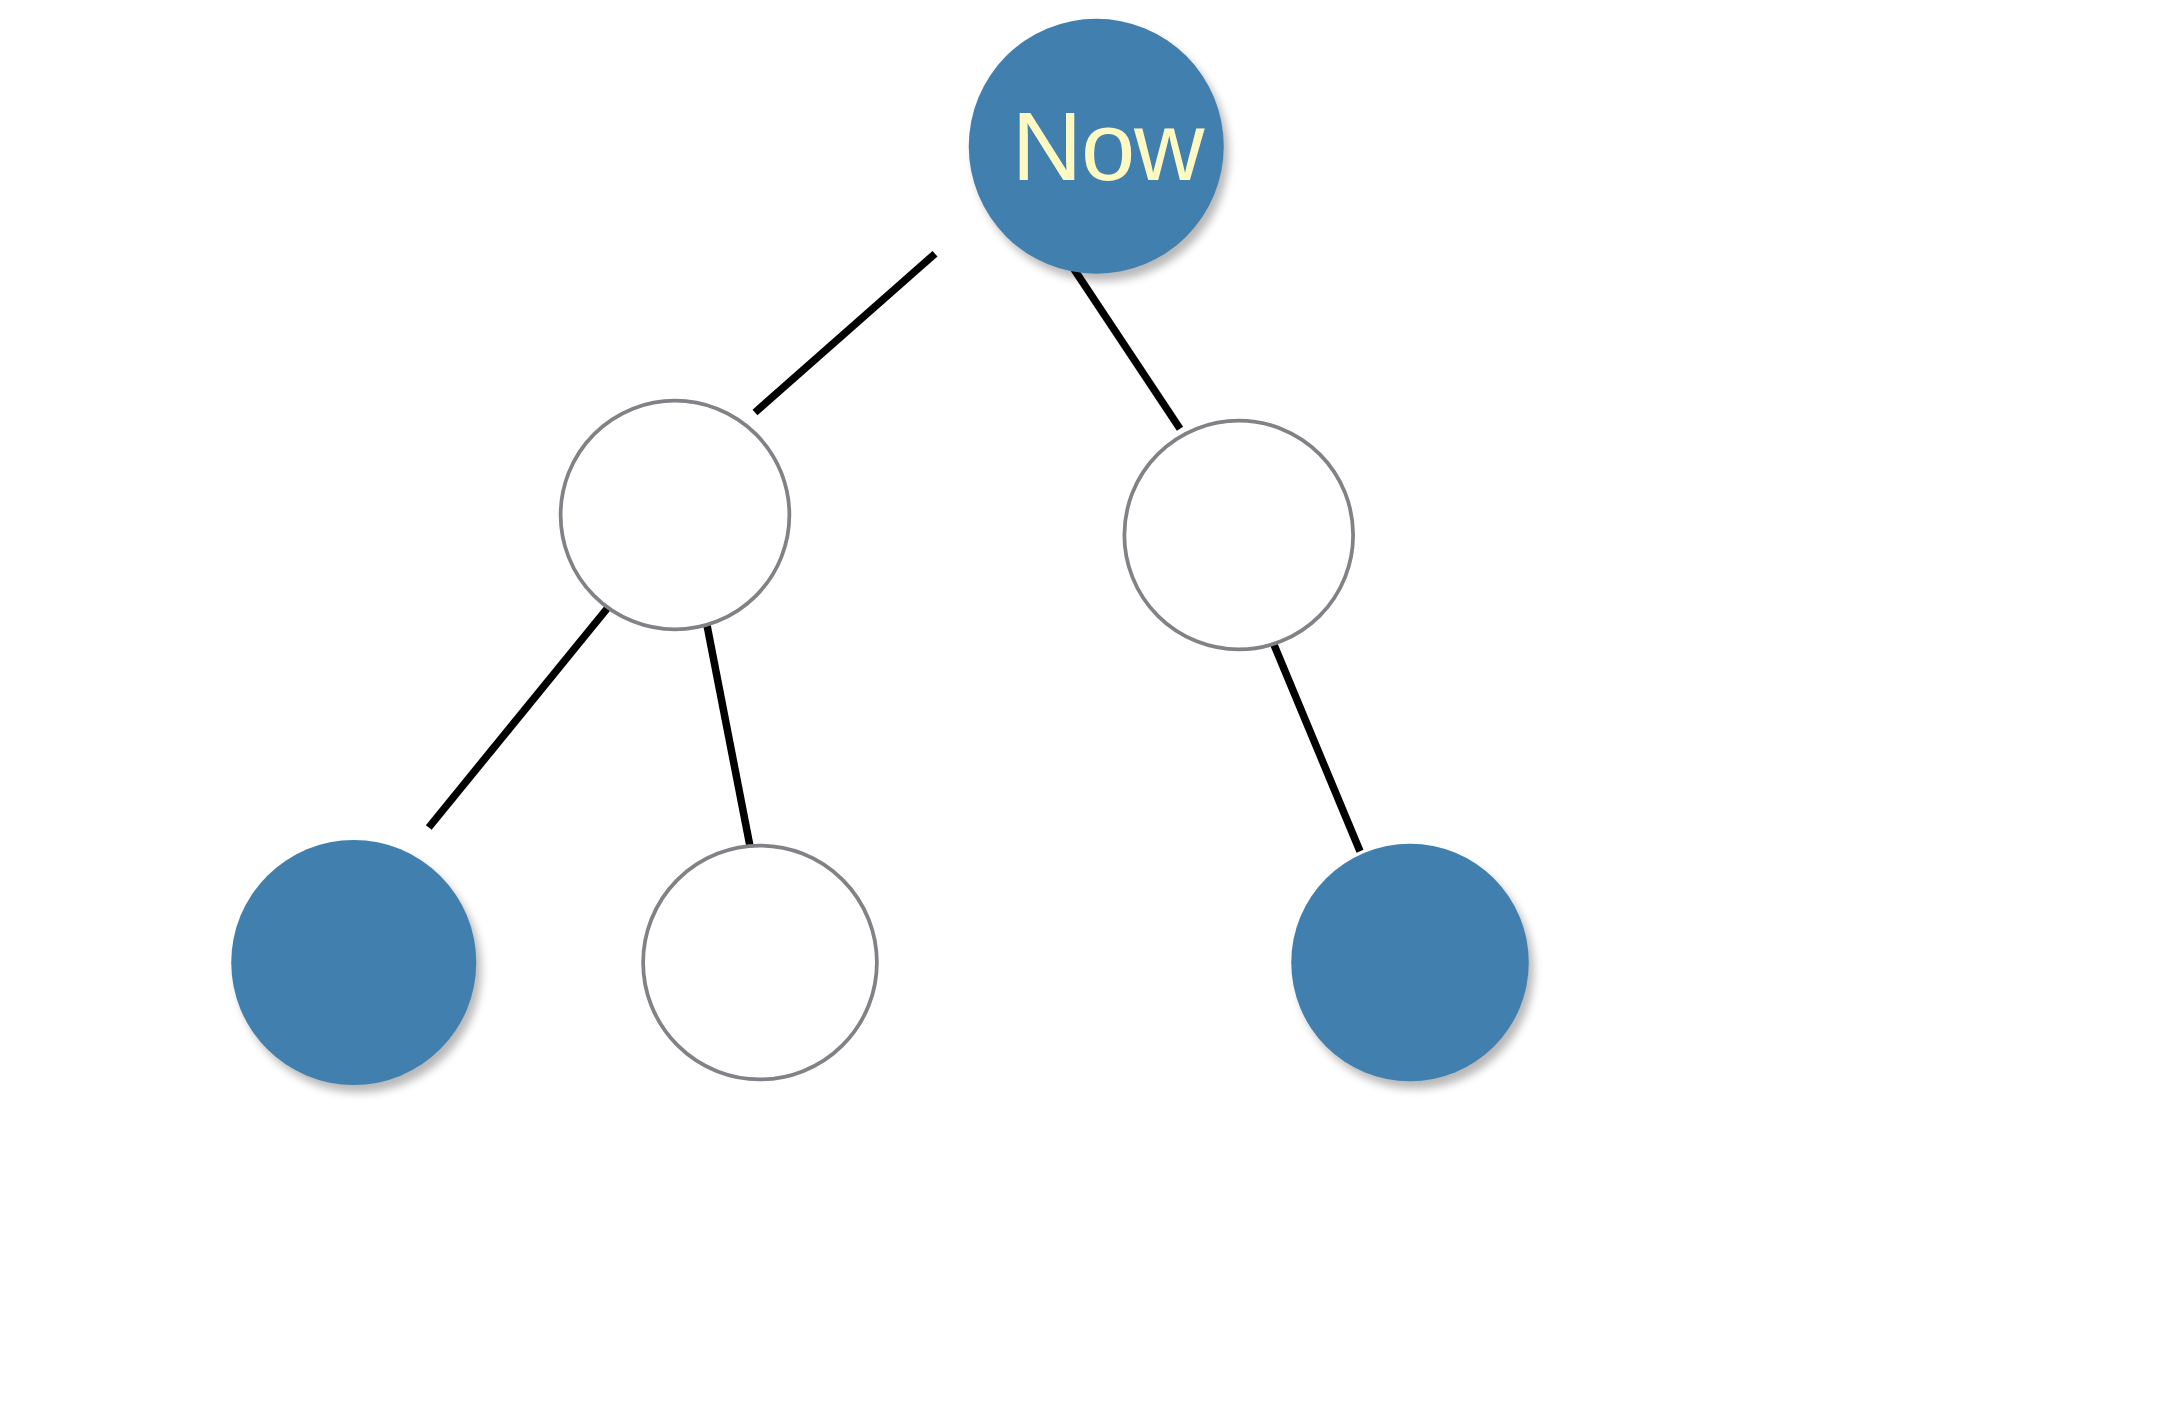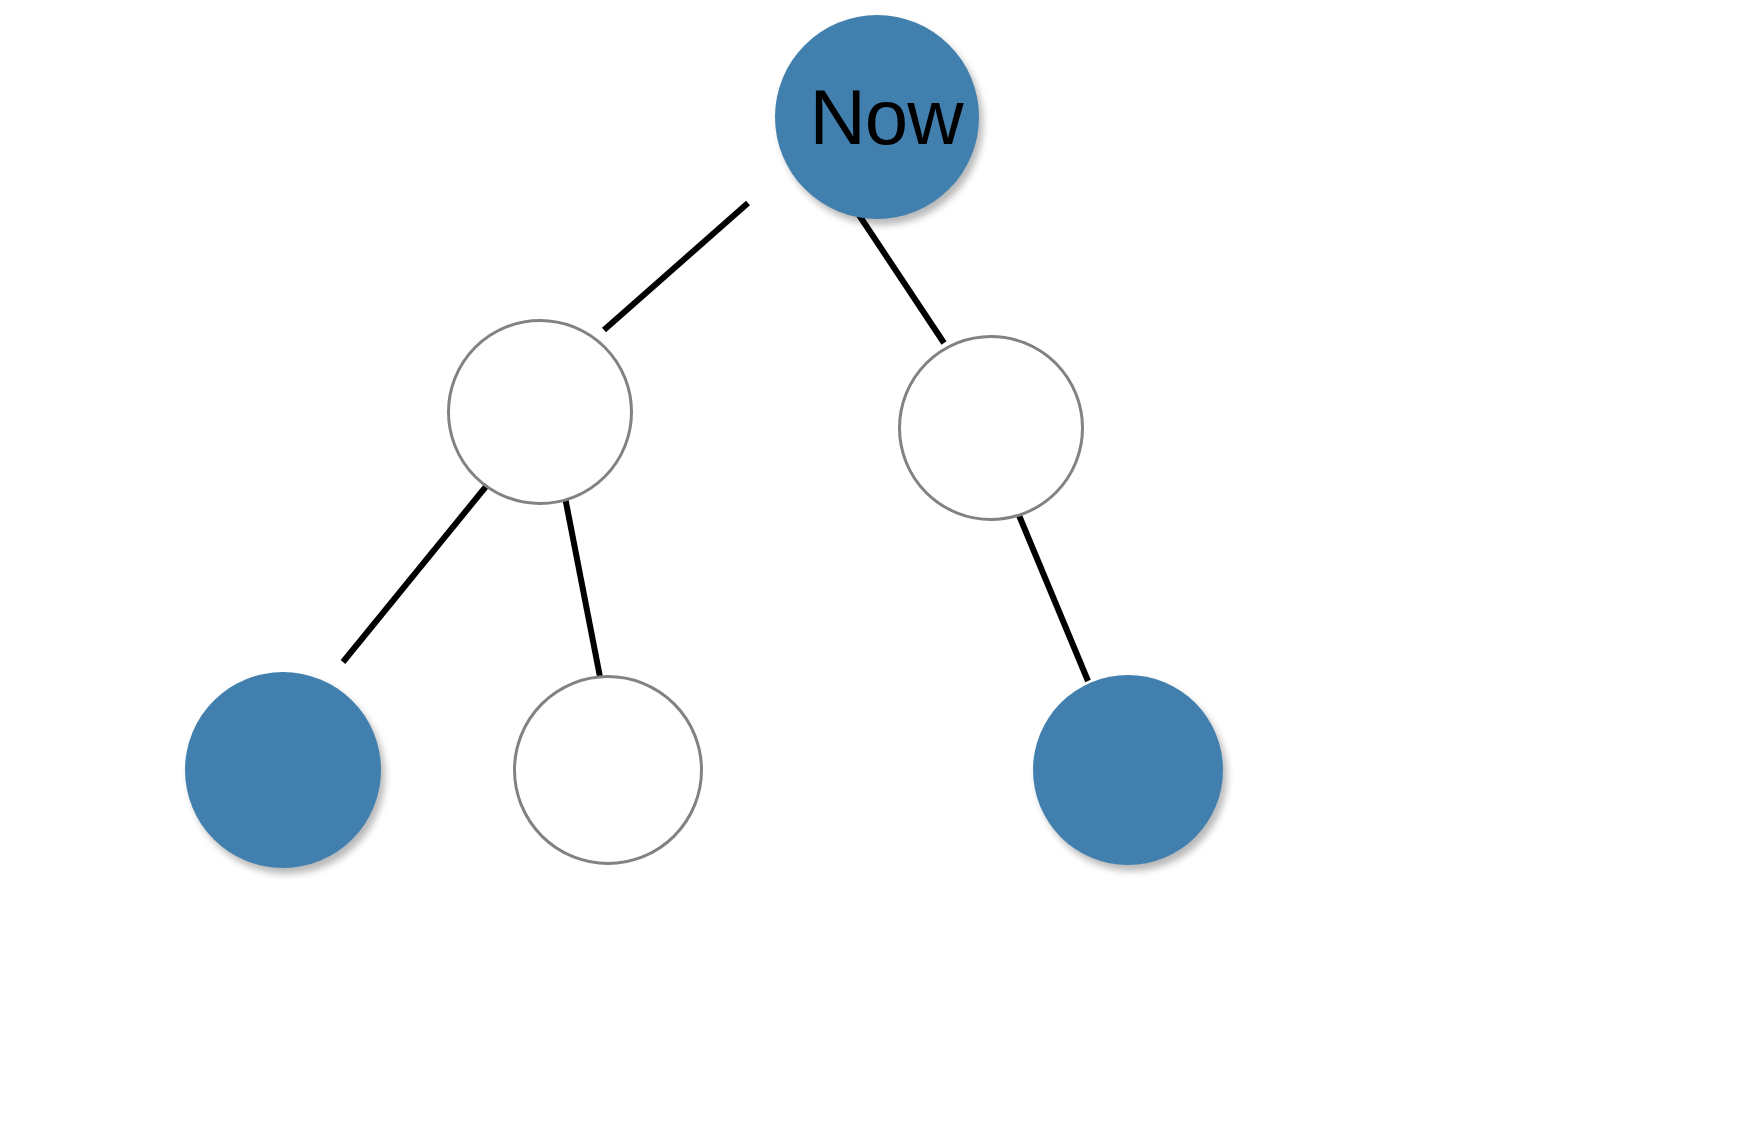--- a/index.html
+++ b/index.html
@@ -49,21 +49,21 @@
     font-family: "Liberation Sans", sans-serif;
     font-size: 78px;
     font-weight: 400;
     color: #000000;
     line-height: 1;
     letter-spacing: -1px;
     white-space: nowrap;
     user-select: none;
   }
   .node.filled .node-label {
-    color: #000000;
+    color: #fef9c3;
     margin-left: 18px;
   }
 </style>
 </head>
 <body>
 
 <div id="canvas">
 
   <svg id="edge-layer" viewBox="0 0 1744 1138" xmlns="http://www.w3.org/2000/svg">
       <line x1="748" y1="203" x2="604" y2="330" stroke="#000000" stroke-width="6" stroke-linecap="butt"></line>

